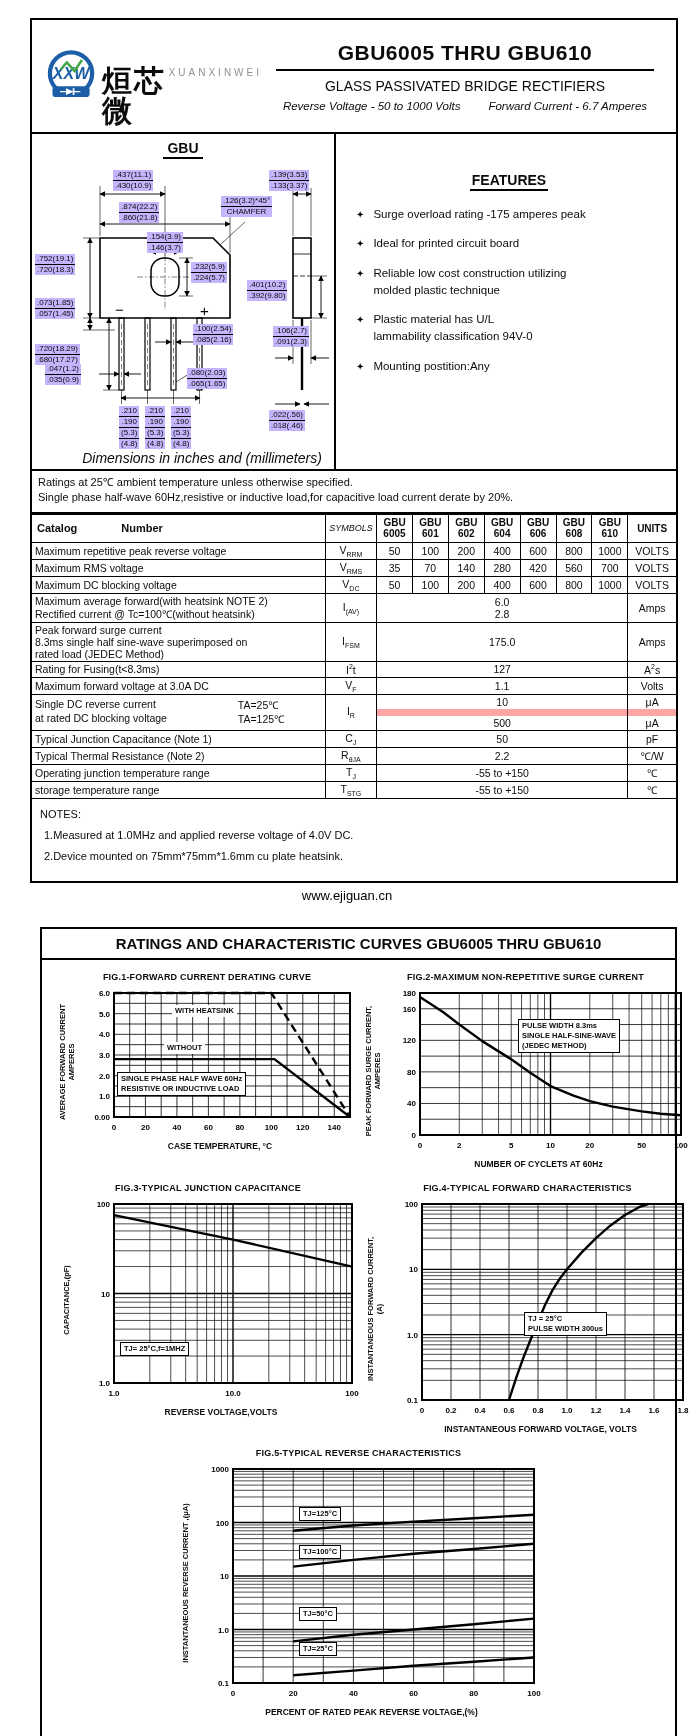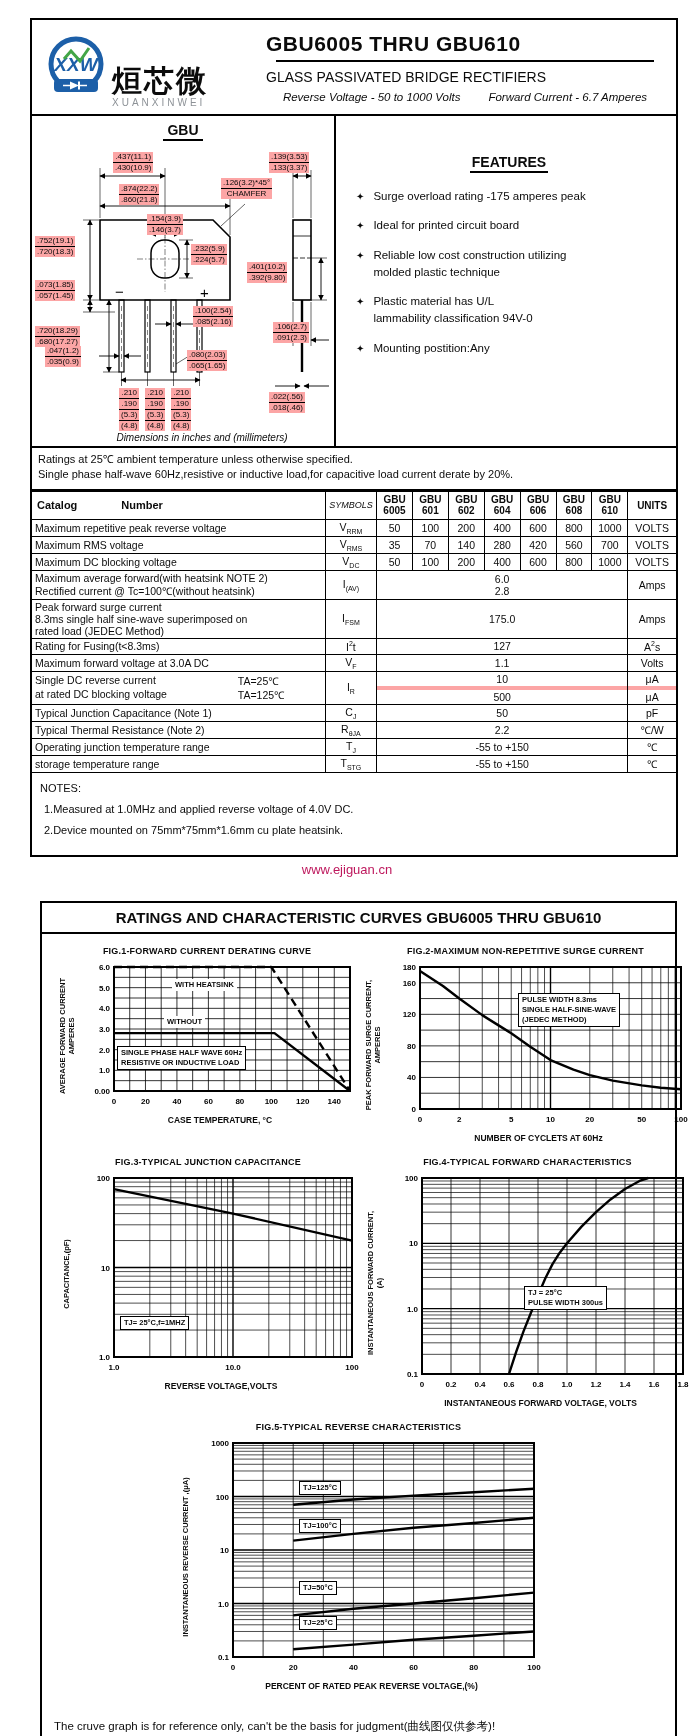--- a/index.html
+++ b/index.html
@@ -1,45 +1,45 @@
 <!DOCTYPE html>
 <html><head>
 <meta charset="utf-8">
 <style>
   html,body{margin:0;padding:0;background:#fff;}
   body{width:694px;font-family:"Liberation Sans",sans-serif;color:#0b0b0b;}
   .page{border:2px solid #000;background:#fff;}
   .page1{margin:18px 16px 4px 30px;}
   .page2{margin:24px 17px 4px 40px;}
-  .site{text-align:center;font-size:13px;margin:5px 0 3px;color:#be185d;}
+  .site{text-align:center;font-size:13px;margin:5px 0 3px;color:#000000;}
   .pre{white-space:pre-line;}
 
   
   .hdr{display:flex;align-items:center;border-bottom:2px solid #000;padding:6px 8px 6px 12px;}
   .logo{width:218px;display:flex;align-items:center;gap:4px;}
-  .logo-txt{display:flex;flex-direction:column;line-height:1;margin-top:40px;}
+  .logo-txt{display:flex;flex-direction:row;line-height:1;margin-top:40px;}
   .logo-cn{font-size:30px;font-weight:bold;letter-spacing:2px;}
   .logo-en{font-size:10px;color:#8d9297;letter-spacing:3px;margin-top:2px;}
-  .hdr-right{flex:1;padding:0 4px;}
+  .hdr-right{flex:1;text-align:center;padding:0 4px;}
   .doc-title{font-size:21px;font-weight:bold;letter-spacing:.5px;}
   .title-rule{border-top:2px solid #000;margin:4px 10px 7px;}
   .doc-sub{font-size:14px;font-weight:normal;margin-bottom:6px;}
   .tagline{font-style:italic;font-size:11.5px;display:flex;justify-content:center;gap:28px;}
 
   
   .body-cols{display:flex;border-bottom:2px solid #000;}
   .pkg-panel{width:302px;border-right:2px solid #000;padding:4px 0 3px;}
   .pkg-title{text-align:center;font-size:14px;font-weight:bold;margin:2px 0 2px;}
   .pkg-title span{border-bottom:2px solid #000;padding:0 4px 1px;}
   .pkg-canvas{position:relative;width:296px;height:292px;margin:0 auto;}
   .pkg-canvas svg{position:absolute;left:0;top:0;}
-  .dim{position:absolute;font-size:8px;line-height:1.25;text-align:center;background:#fca5a5;z-index:2;}
+  .dim{position:absolute;font-size:8px;line-height:1.25;text-align:center;background:#c4b5fd;z-index:2;}
   .dim .t,.dim .m{display:block;border-bottom:1px solid #000;padding:0 2px;}
   .dim .b{display:block;padding:0 2px;}
-  .pkg-cap{text-align:center;font-style:italic;font-size:10px;margin-top:0px;padding-left:38px;}
+  .pkg-cap{text-align:center;font-style:italic;font-size:14px;margin-top:0px;padding-left:38px;}
   .features-panel{flex:1;padding:8px 10px 8px 16px;}
   .features-h{text-align:center;font-size:14px;font-weight:bold;margin:30px 0 18px;}
   .features-h span{border-bottom:2px solid #000;padding:0 2px 1px;}
   .feat{list-style:none;margin:0;padding:0 0 0 4px;font-size:11.5px;}
   .feat li{display:flex;gap:9px;margin-bottom:12px;line-height:1.5;}
   .feat .blt{flex:0 0 auto;font-size:10px;margin-top:1px;}
 
   
   .ratings-h{text-align:center;font-weight:bold;font-size:13.5px;padding:4px 0;border-bottom:2px solid #000;}
   .conds{font-size:11px;padding:4px 6px 6px;border-bottom:2px solid #000;line-height:1.4;}
@@ -48,21 +48,21 @@
   .spec tr>*:first-child{border-left:none;} .spec tr>*:last-child{border-right:none;}
   .spec th{font-weight:bold;font-size:10px;text-align:center;padding:2px 1px;}
   .spec th.cat{text-align:left;font-size:11px;padding-left:5px;}
   .spec th.cat span{margin-right:44px;}
   .spec th.symh{font-style:italic;font-weight:normal;font-size:9px;}
   .spec th.mod span{display:block;line-height:1.15;}
   td.l{text-align:left;} td.c{text-align:center;}
   td.sym{text-align:center;font-size:10.5px;}
   .spec sub{font-size:7px;} .spec sup{font-size:7px;}
   .stack2>div{padding:1px 0;text-align:center;}
-  .stack2>div+div{border-top:4px solid #fca5a5;}
+  .stack2>div+div{border-top:7px solid #fca5a5;}
   .pcond{display:grid;grid-template-columns:1fr 84px;}
   .notes{padding:5px 8px 14px;font-size:11px;line-height:1.9;}
 
   
   .p2-h{text-align:center;font-weight:bold;font-size:15px;padding:6px 0;border-bottom:2px solid #000;}
   .charts{padding:12px 6px 0;}
   .crow{display:flex;justify-content:space-between;align-items:flex-start;margin:0 6px 14px;}
   .crow.center{justify-content:center;}
   .c-title{text-align:center;font-weight:bold;font-size:9px;margin-bottom:3px;letter-spacing:.2px;}
   .c-body{display:flex;}
@@ -227,21 +227,21 @@
             <span class="b">.035(0.9)</span>
           </span>
         <span class="dim" style="left:158px;top:166px">
             <span class="t">.100(2.54)</span>
             <span class="b">.085(2.16)</span>
           </span>
         <span class="dim" style="left:152px;top:210px">
             <span class="t">.080(2.03)</span>
             <span class="b">.065(1.65)</span>
           </span>
-        <span class="dim" style="left:238px;top:182px">
+        <span class="dim" style="left:238px;top:168px">
             <span class="t">.106(2.7)</span>
             <span class="b">.091(2.3)</span>
           </span>
         <span class="dim" style="left:234px;top:252px">
             <span class="t">.022(.56)</span>
             <span class="b">.018(.46)</span>
           </span>
         <span class="dim" style="left:84px;top:248px">
             <span class="m">.210</span>
             <span class="m">.190</span>

